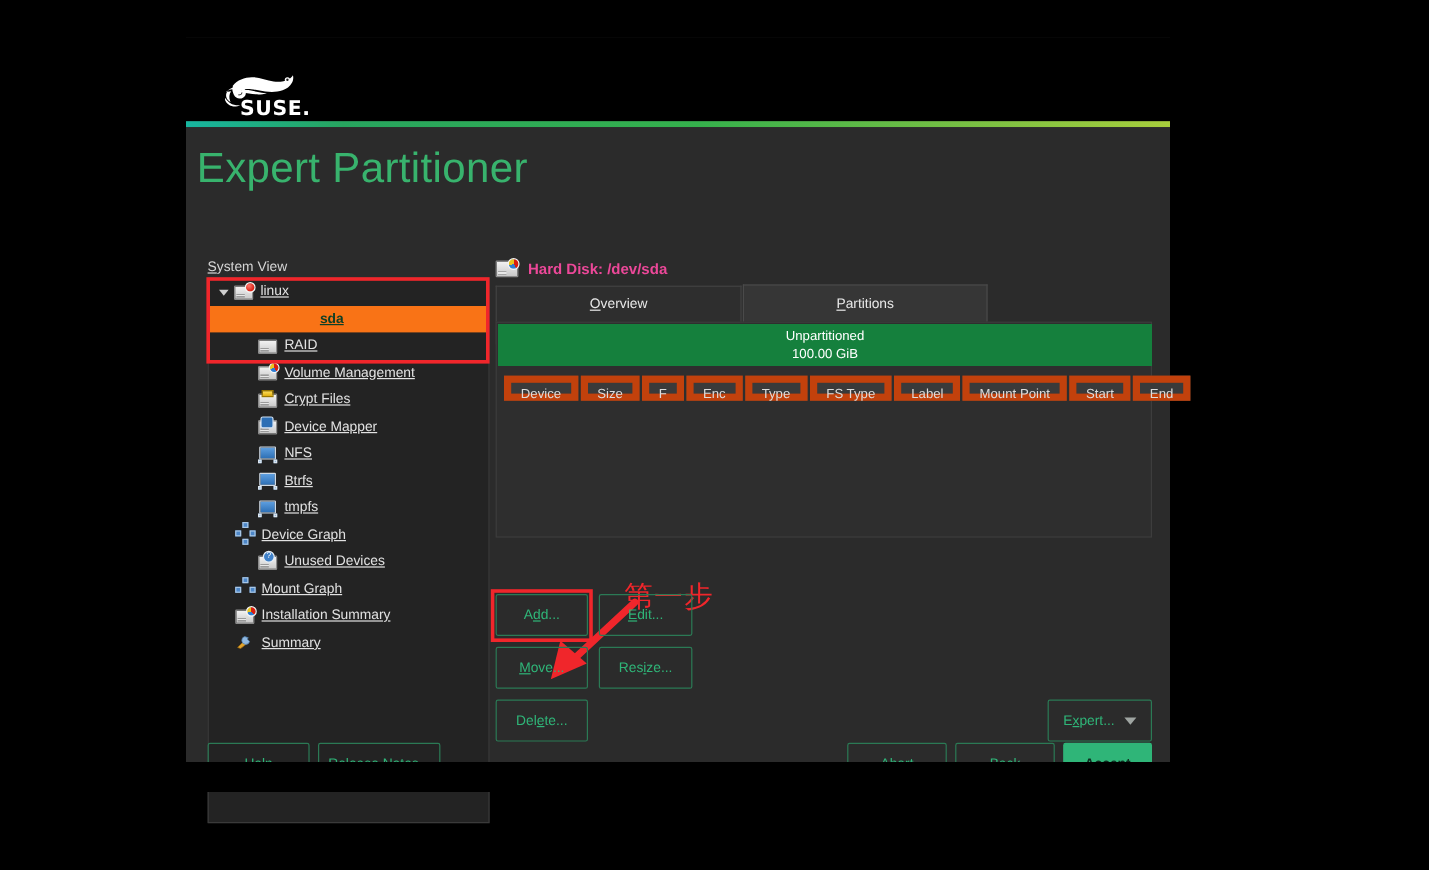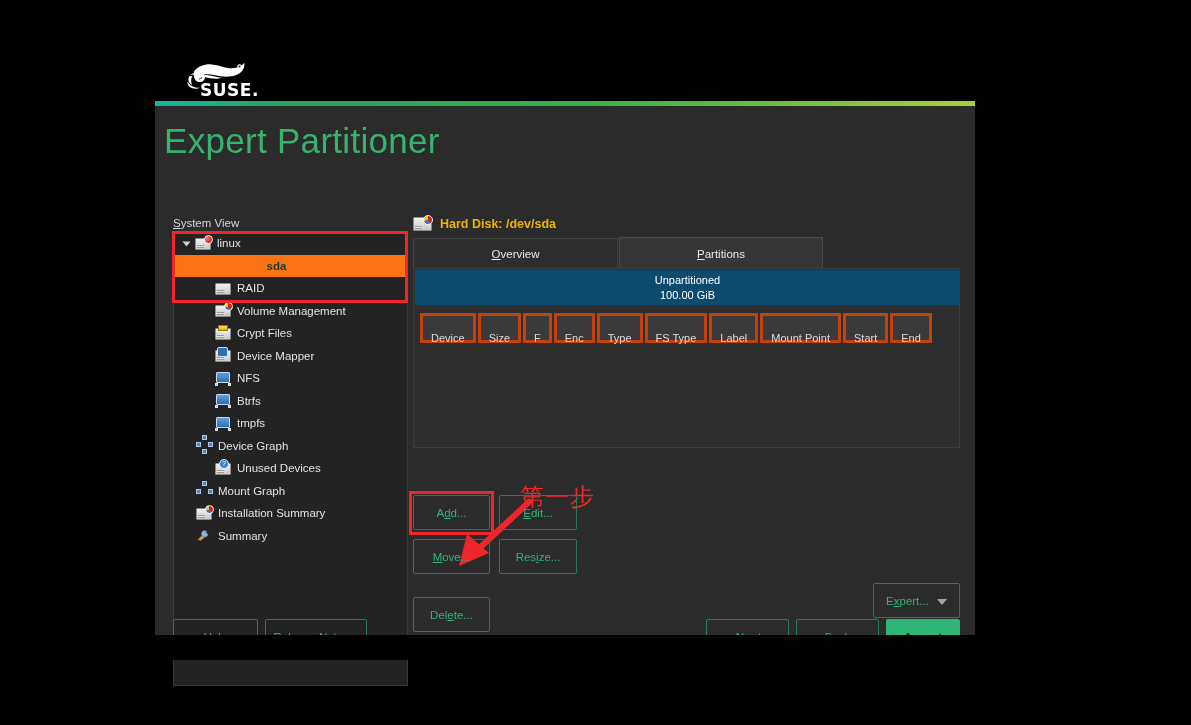--- a/index.html
+++ b/index.html
@@ -215,40 +215,40 @@
   .ic-dm {
     position: absolute;
     left: 2px; top: -1px;
     width: 11px; height: 10px;
     border: 1px solid #cfe0f2;
     background: #2d6fb5;
     border-radius: 2px;
     box-sizing: border-box;
   }
 
-  .tree-label { display: inline-block; }
+  .tree-label { display: inline-block; text-decoration: underline; }
 
   
   .redbox {
     position: absolute;
     border: 3px solid #f0262b;
     box-sizing: border-box;
     pointer-events: none;
   }
 
   
   #disk-heading {
     position: absolute;
     left: 258px;
     top: 110px;
     display: flex;
     align-items: center;
     font-size: 12.5px;
     font-weight: bold;
-    color: #eab308;
+    color: #ec4899;
   }
   #disk-heading .hicon {
     width: 20px; height: 16px;
     position: relative;
     margin-right: 7px;
     flex: none;
   }
 
   #tabs {
     position: absolute;
@@ -296,46 +296,46 @@
     border: 1px solid #3d3d3d;
     box-sizing: border-box;
   }
 
   #capacity-bar {
     position: absolute;
     left: 1px;
     top: 1px;
     width: 545px;
     height: 35px;
-    background: #0c4a6e;
+    background: #15803d;
     color: #ffffff;
     font-size: 11px;
     text-align: center;
     padding-top: 3px;
     box-sizing: border-box;
     line-height: 14.5px;
   }
 
   #table-header {
     position: absolute;
     left: 6px;
     top: 44px;
     display: flex;
     gap: 2px;
   }
   .th {
     height: 21px;
     line-height: 21px;
     background: #3a3a3a;
-    border: 3px solid #c2410c;
+    border: 6px solid #c2410c;
     box-sizing: border-box;
     font-size: 11px;
     color: #dcdcdc;
     text-align: center;
-    padding: 12px 8px;
+    padding: 0 8px;
     white-space: nowrap;
   }
 
   #annot-text {
     position: absolute;
     left: 365px;
     top: 375px;
     font-size: 24px;
     color: #f0262b;
     font-family: "DejaVu Sans", sans-serif;
@@ -586,21 +586,21 @@
         <path d="M78 4 L20 58" stroke="#f0262b" stroke-width="6" stroke-linecap="round" fill="none"></path>
         <path d="M8 68 L16 36 L38 55 Z" fill="#f0262b"></path>
       </svg>
 
       <div class="redbox" style="left:254px;top:385px;width:85px;height:44px;"></div>
 
       <div class="gbtn" id="add-btn" style="left:258px;top:389px;width:77px;height:35px;line-height:34px;">A<span class="mn">d</span>d...</div>
       <div class="gbtn" id="edit-btn" style="left:344px;top:389px;width:78px;height:35px;line-height:34px;"><span class="mn">E</span>dit...</div>
       <div class="gbtn" id="move-btn" style="left:258px;top:433px;width:77px;height:35px;line-height:34px;"><span class="mn">M</span>ove...</div>
       <div class="gbtn" id="resize-btn" style="left:344px;top:433px;width:78px;height:35px;line-height:34px;">Res<span class="mn">i</span>ze...</div>
-      <div class="gbtn" id="delete-btn" style="left:258px;top:477px;width:77px;height:35px;line-height:34px;margin-top:14px;">Del<span class="mn">e</span>te...</div>
+      <div class="gbtn" id="delete-btn" style="left:258px;top:477px;width:77px;height:35px;line-height:34px;">Del<span class="mn">e</span>te...</div>
       <div class="gbtn" id="expert-btn" style="left:718px;top:477px;width:87px;height:35px;line-height:34px;">E<span class="mn">x</span>pert...<span class="caret"></span></div>
 
       <div class="gbtn" id="help-btn" style="left:18px;top:513px;width:85px;height:35px;line-height:34px;"><span class="mn">H</span>elp</div>
       <div class="gbtn" id="relnotes-btn" style="left:110px;top:513px;width:102px;height:35px;line-height:34px;">Re<span class="mn">l</span>ease Notes...</div>
       <div class="gbtn" id="abort-btn" style="left:551px;top:513px;width:83px;height:35px;line-height:34px;">Abo<span class="mn">r</span>t</div>
       <div class="gbtn" id="back-btn" style="left:641px;top:513px;width:83px;height:35px;line-height:34px;"><span class="mn">B</span>ack</div>
       <div class="gbtn filled" id="accept-btn" style="left:731px;top:513px;width:74px;height:35px;line-height:34px;"><span class="mn">A</span>ccept</div>
 
     </div>
 

